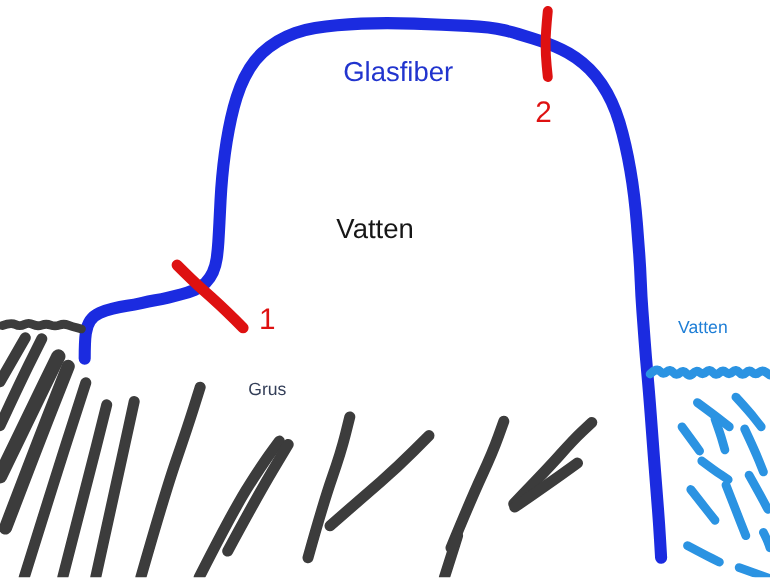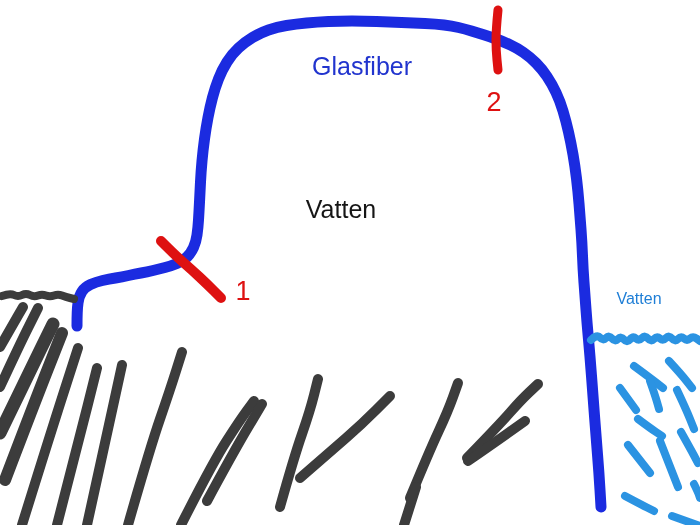--- a/index.html
+++ b/index.html
@@ -59,16 +59,17 @@
       <path d="M628 445 Q639 459 644.5 466 L650 473" fill="none" stroke="#2B93E2" stroke-width="8" stroke-linecap="round" stroke-linejoin="round"></path>
       <path d="M660 441 Q669 464 673.5 475.5 L678 487" fill="none" stroke="#2B93E2" stroke-width="8" stroke-linecap="round" stroke-linejoin="round"></path>
       <path d="M681 432 Q690 448 694 455.5 L698 463" fill="none" stroke="#2B93E2" stroke-width="8" stroke-linecap="round" stroke-linejoin="round"></path>
       <path d="M625 496 Q640 504 647 507.5 L654 511" fill="none" stroke="#2B93E2" stroke-width="8" stroke-linecap="round" stroke-linejoin="round"></path>
       <path d="M694 484 Q698 492 699 495 L700 498" fill="none" stroke="#2B93E2" stroke-width="8" stroke-linecap="round" stroke-linejoin="round"></path>
       <path d="M672 516 Q686 521 693 523.5 L700 526" fill="none" stroke="#2B93E2" stroke-width="8" stroke-linecap="round" stroke-linejoin="round"></path>
     </svg>
 
   <div class="label big" style="left: 362px; top: 66px; color: rgb(33, 52, 206);">Glasfiber</div>
   <div class="label big" style="left: 341px; top: 209px; color: rgb(22, 22, 22);">Vatten</div>
+  <div class="label mid" style="left: 243px; top: 355px; color: rgb(51, 62, 88);">Grus</div>
   <div class="label mid" style="left: 639px; top: 299px; color: rgb(30, 126, 214);">Vatten</div>
   <div class="label num" style="left: 243px; top: 291px; color: rgb(222, 17, 17);">1</div>
   <div class="label num" style="left: 494px; top: 102px; color: rgb(222, 17, 17);">2</div>
 </div>
 
 </body></html>

